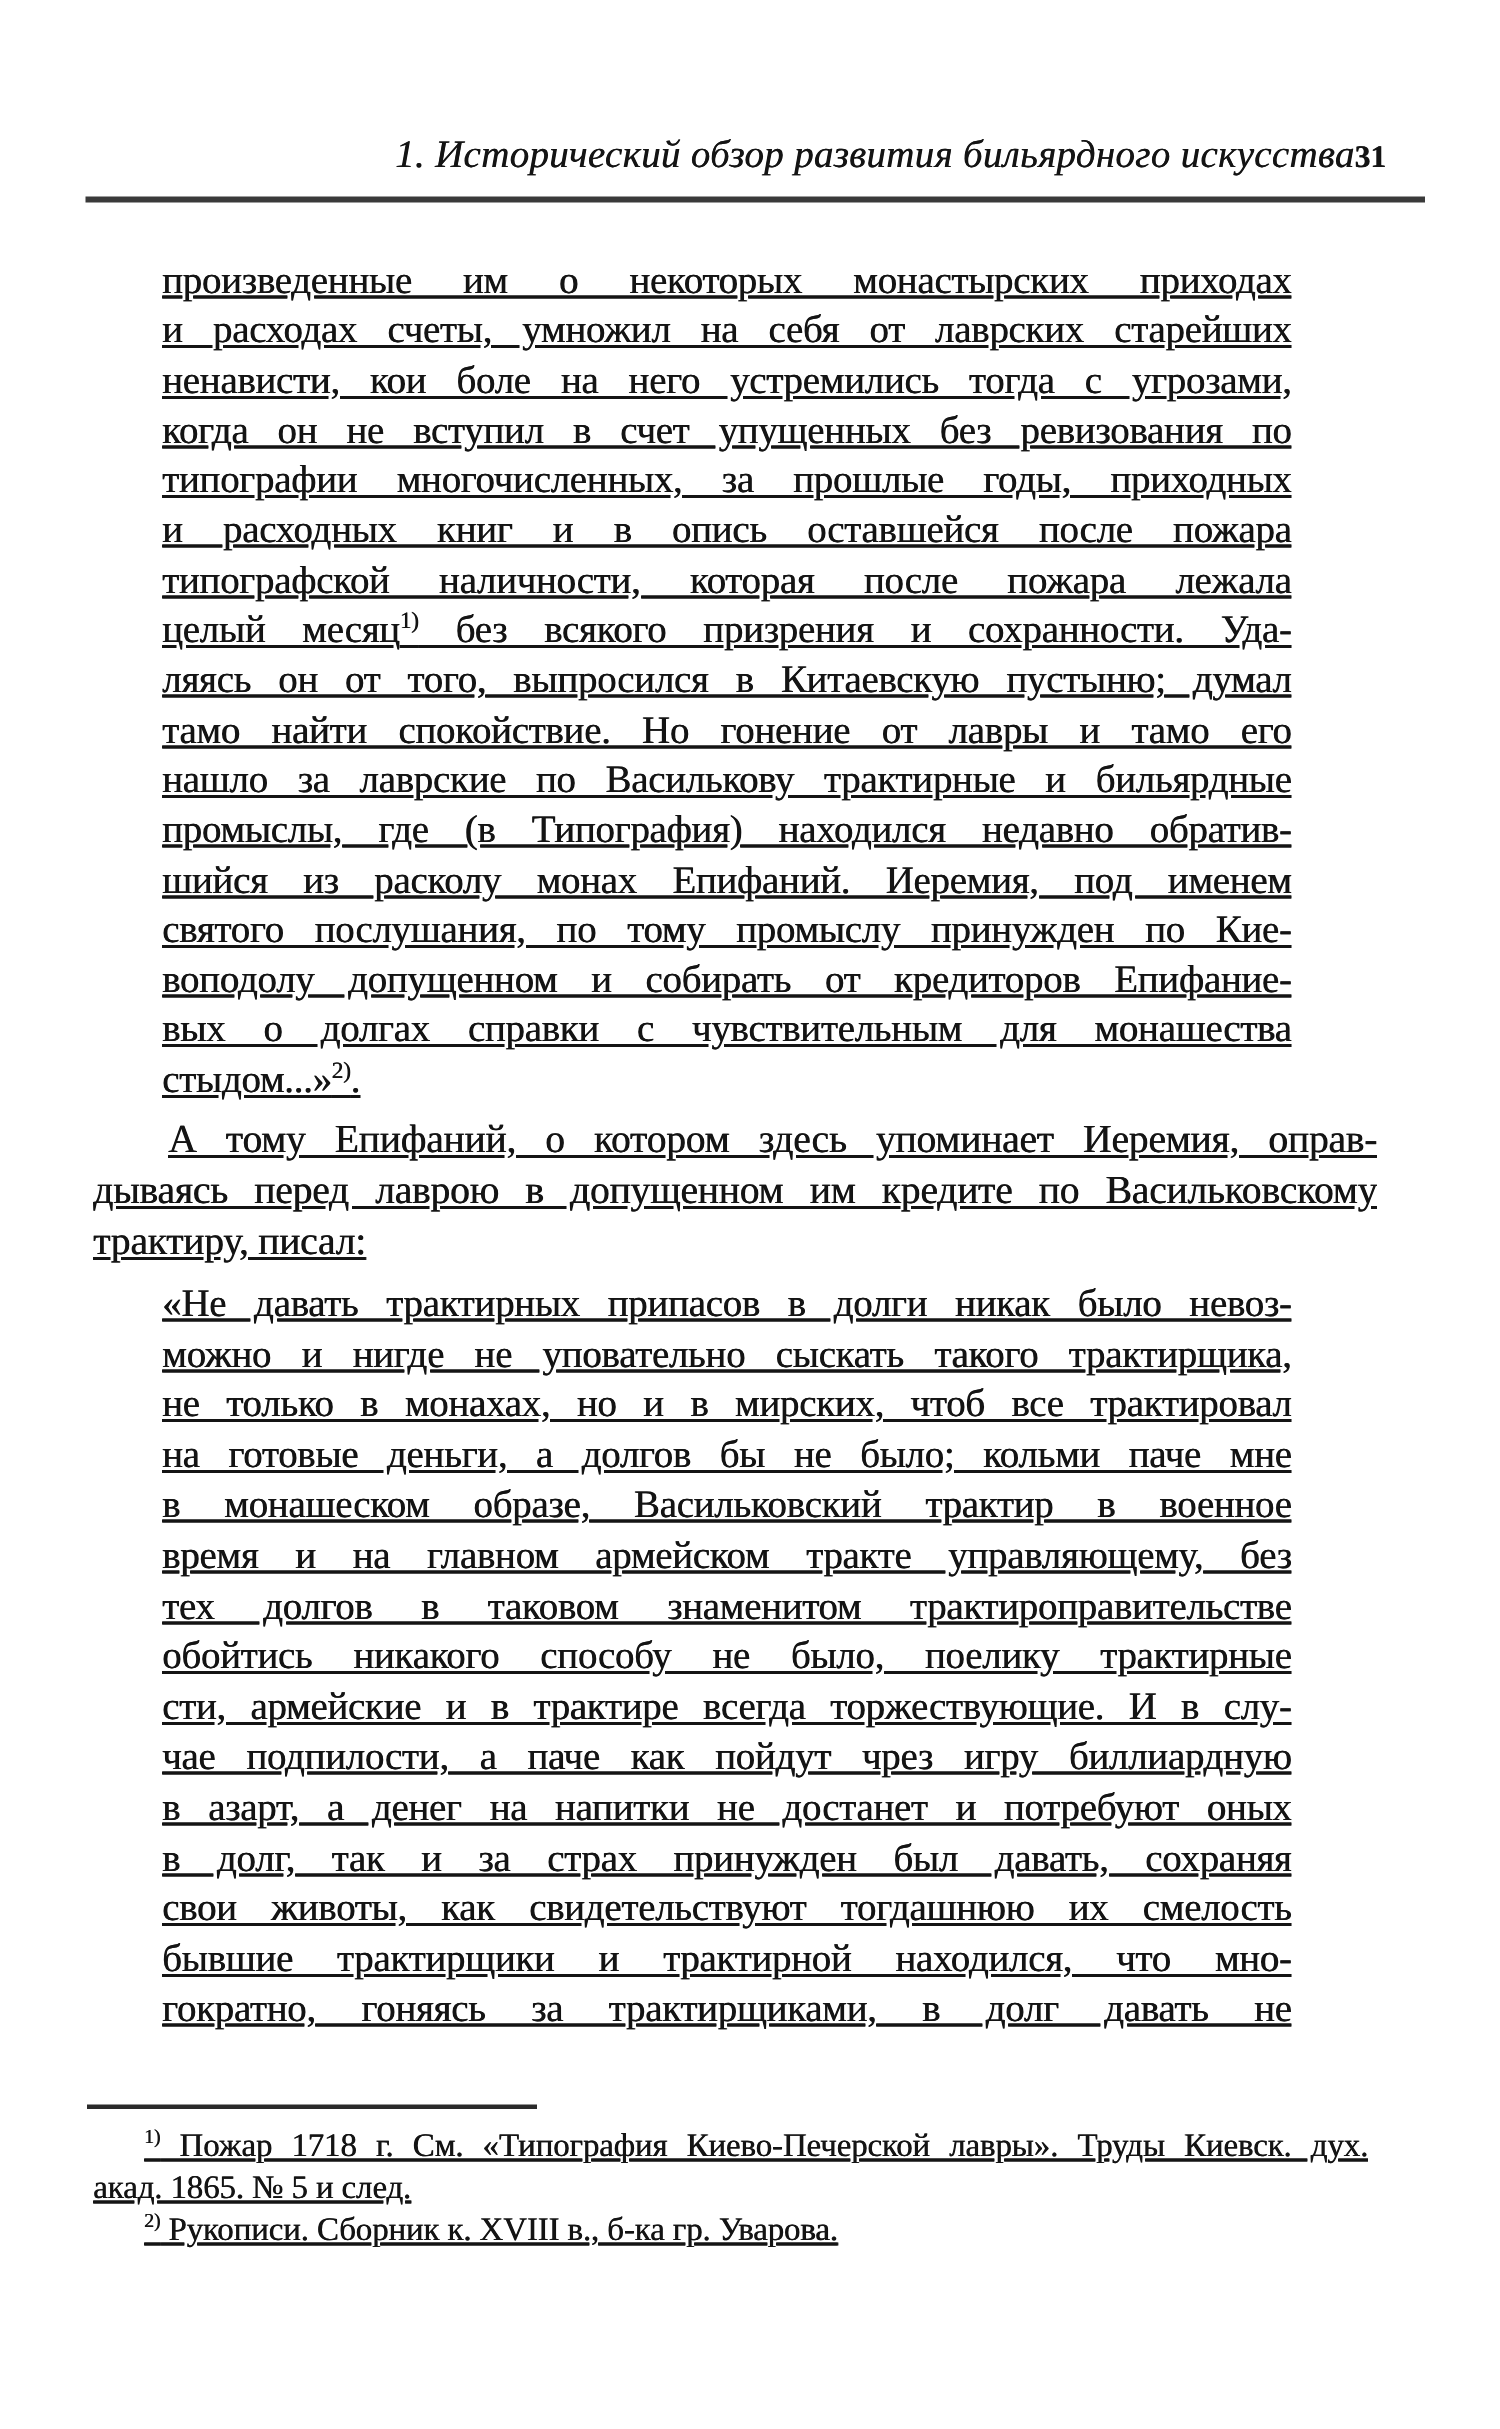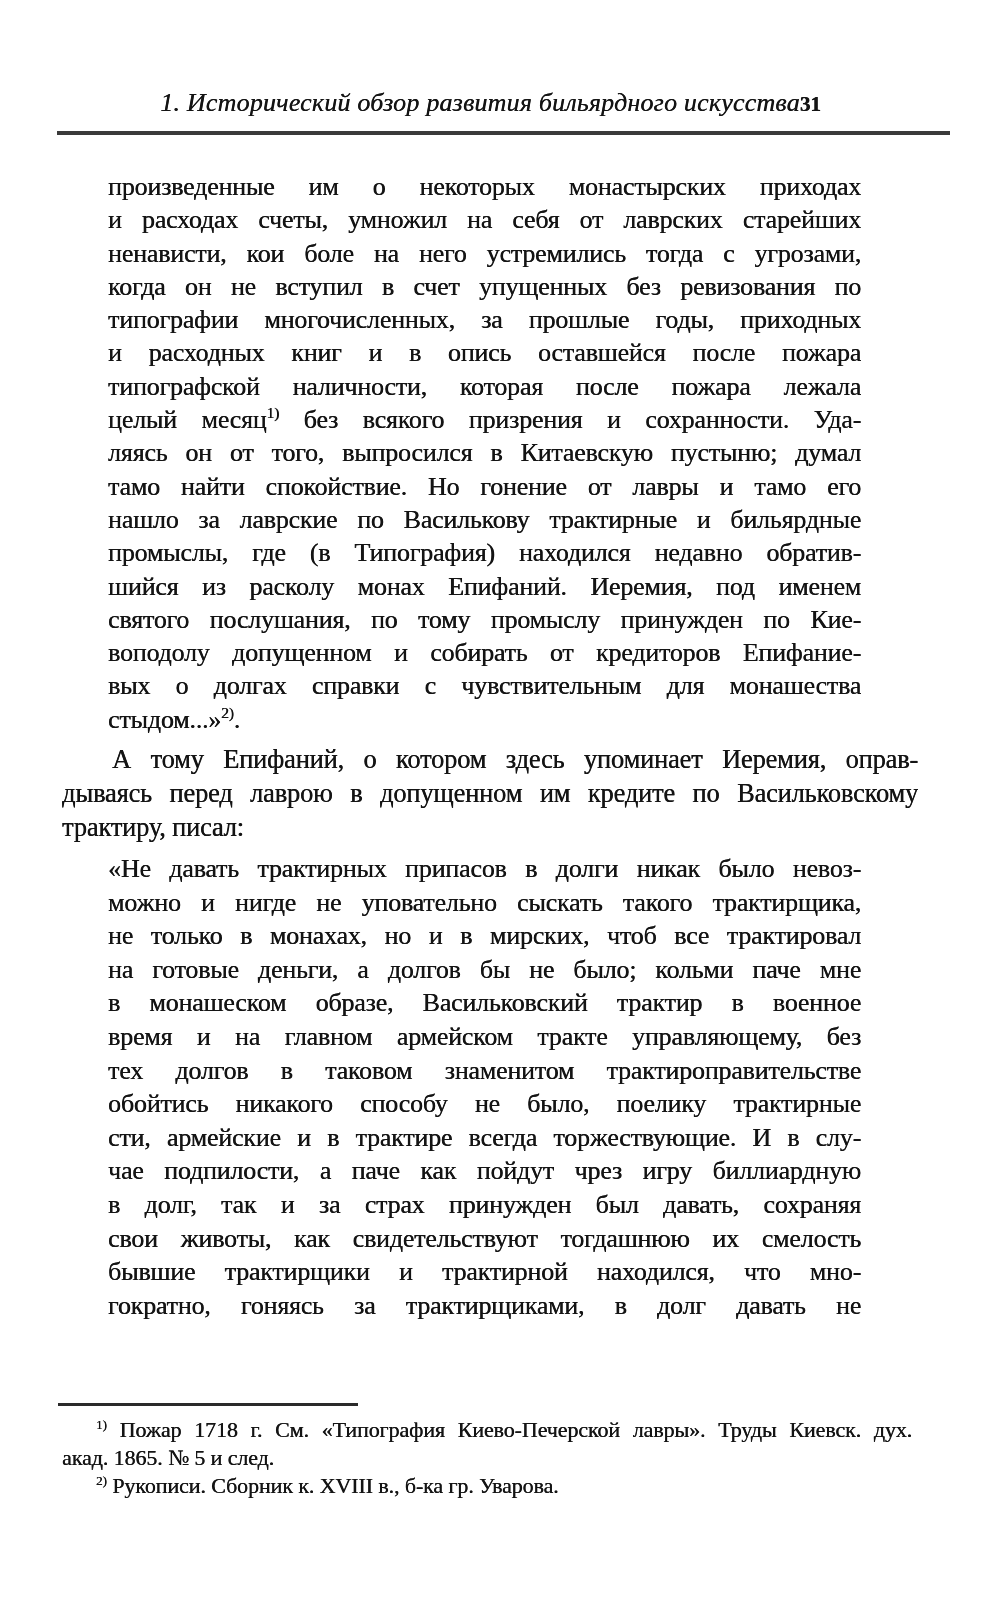--- a/index.html
+++ b/index.html
@@ -8,21 +8,21 @@
     width: 1000px;
     height: 1619px;
     background: #ffffff;
     font-family: "Liberation Serif", "DejaVu Serif", serif;
     color: #141414;
     overflow: hidden;
   }
   .running-header {
     position: absolute;
     top: 88px; left: 57px; width: 893px; height: 36px;
-    display: flex; justify-content: center; align-items: baseline;
+    display: flex; justify-content: flex-end; align-items: baseline;
   }
   .running-header .htitle {
     font-style: italic;
     font-size: 26px;
     letter-spacing: 0.2px;
     text-shadow: 0.3px 0 0 currentColor;
     white-space: nowrap;
   }
   .running-header .pagenum {
     font-style: normal;
@@ -33,20 +33,21 @@
   }
   .hrule {
     position: absolute;
     top: 131px; left: 57px; width: 893px; height: 4px;
     background: #3a3a3a;
   }
   .block { position: absolute; }
   .block .line {
     white-space: nowrap;
     text-shadow: 0.35px 0 0 currentColor;
+    text-decoration: underline;
   }
   .block .line.just {
     text-align: justify;
     text-align-last: justify;
     white-space: normal;
     overflow: hidden;
   }
   sup { font-size: 60%; line-height: 0; }
 
   .quote1 {
@@ -120,20 +121,21 @@
       <div class="line just">«Не давать трактирных припасов в долги никак было невоз-</div>
       <div class="line just">можно и нигде не уповательно сыскать такого трактирщика,</div>
       <div class="line just">не только в монахах, но и в мирских, чтоб все трактировал</div>
       <div class="line just">на готовые деньги, а долгов бы не было; кольми паче мне</div>
       <div class="line just">в монашеском образе, Васильковский трактир в военное</div>
       <div class="line just">время и на главном армейском тракте управляющему, без</div>
       <div class="line just">тех долгов в таковом знаменитом трактироправительстве</div>
       <div class="line just">обойтись никакого способу не было, поелику трактирные</div>
       <div class="line just">сти, армейские и в трактире всегда торжествующие. И в слу-</div>
       <div class="line just">чае подпилости, а паче как пойдут чрез игру биллиардную</div>
+      <div class="line just">в азарт, а денег на напитки не достанет и потребуют оных</div>
       <div class="line just">в долг, так и за страх принужден был давать, сохраняя</div>
       <div class="line just">свои животы, как свидетельствуют тогдашнюю их смелость</div>
       <div class="line just">бывшие трактирщики и трактирной находился, что мно-</div>
       <div class="line just">гократно, гоняясь за трактирщиками, в долг давать не</div>
     </div>
 
   <div class="fnrule"></div>
 
   <div class="block footnotes">
       <div class="line just" style="text-indent: 34px;"><sup>1)</sup> Пожар 1718 г. См. «Типография Киево-Печерской лавры». Труды Киевск. дух.</div>

